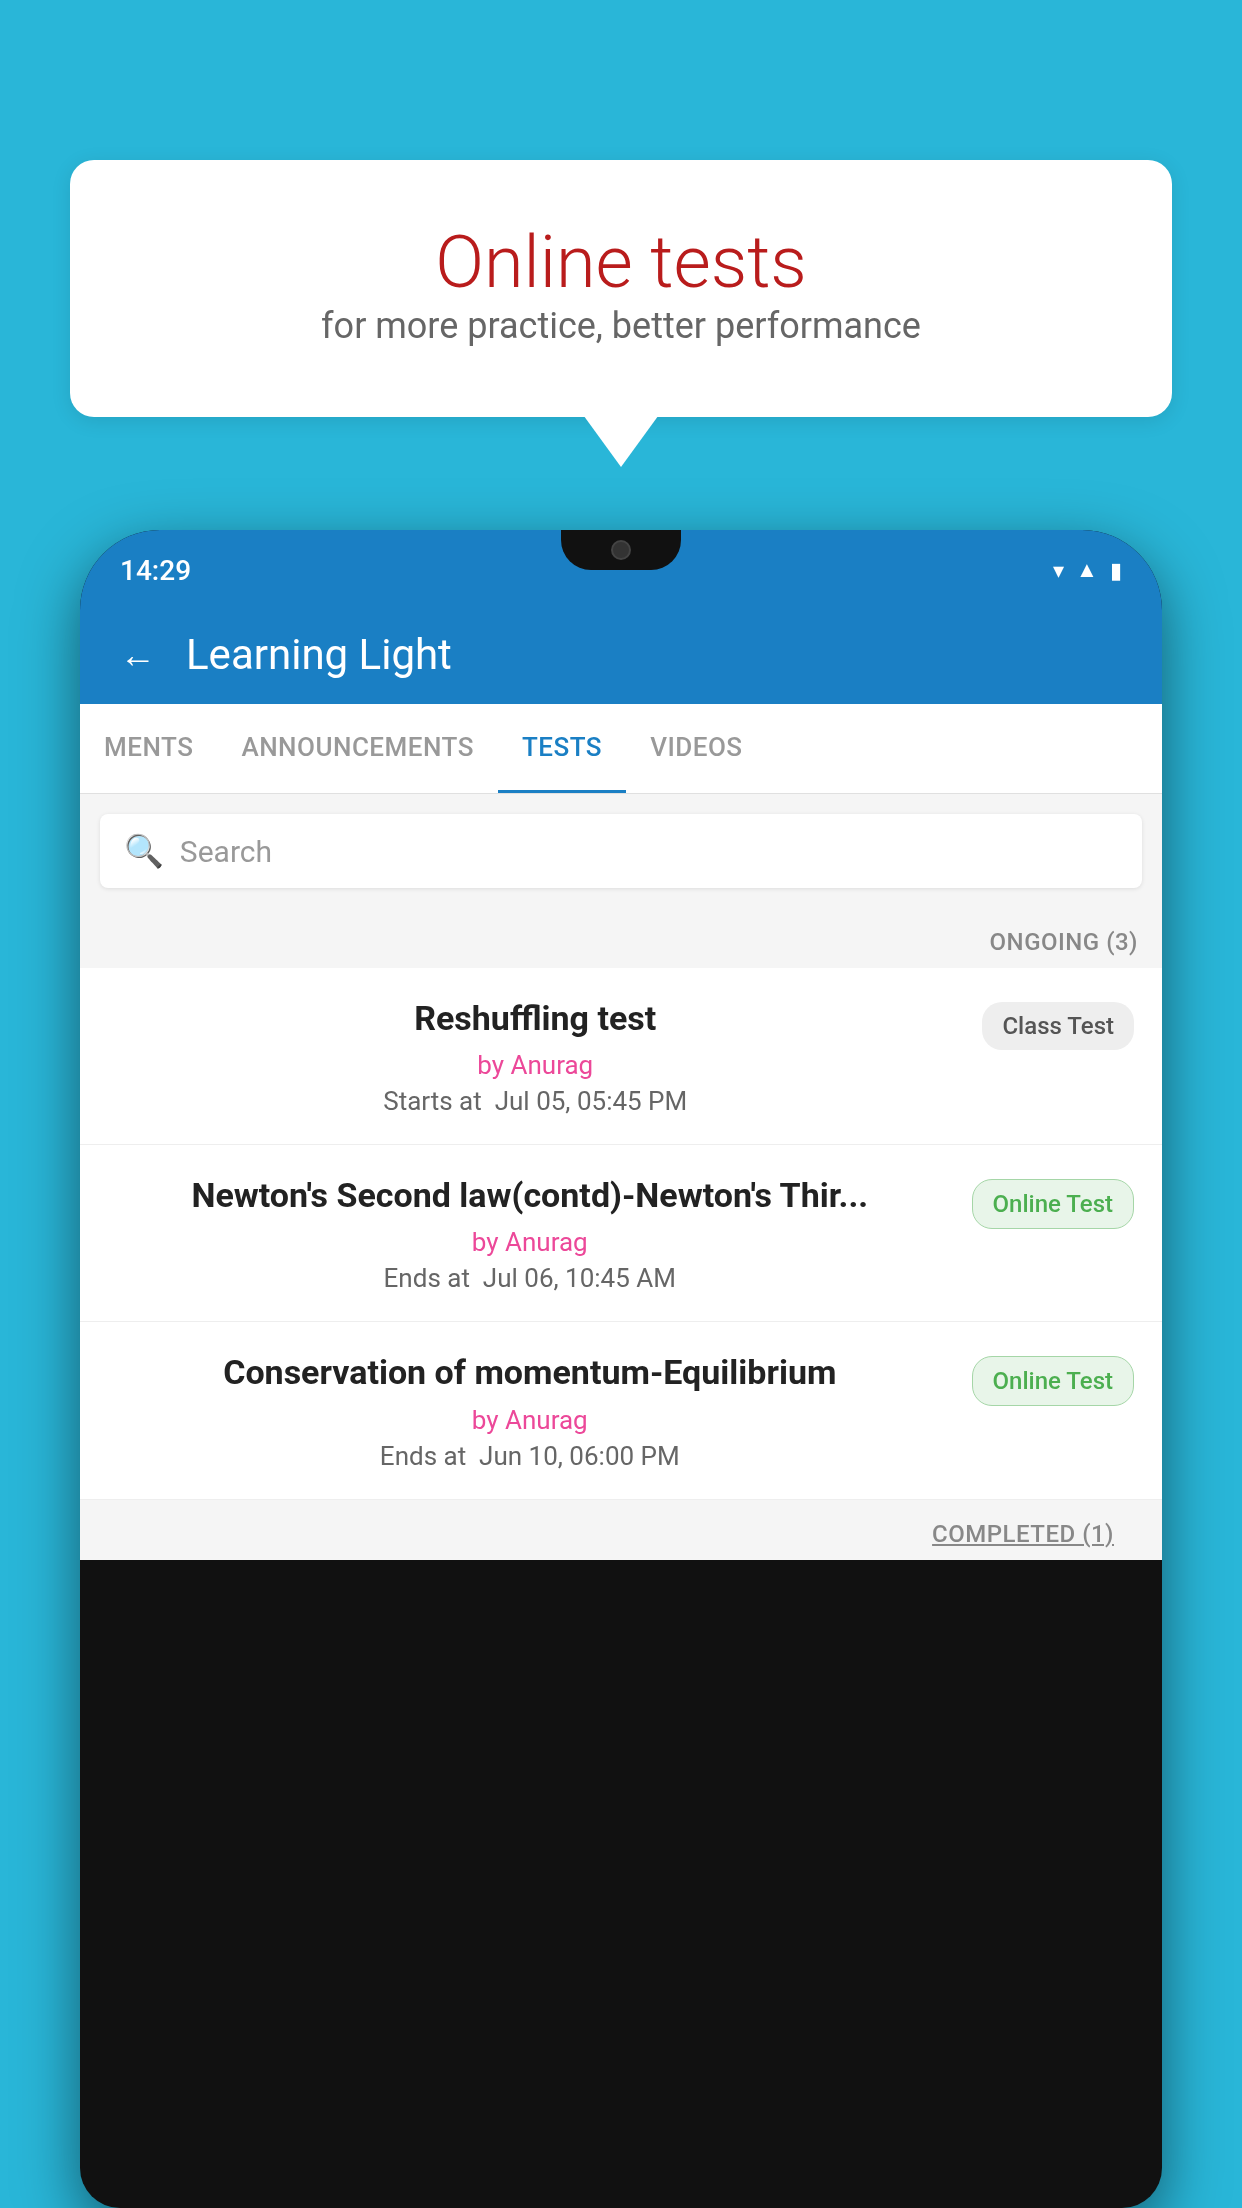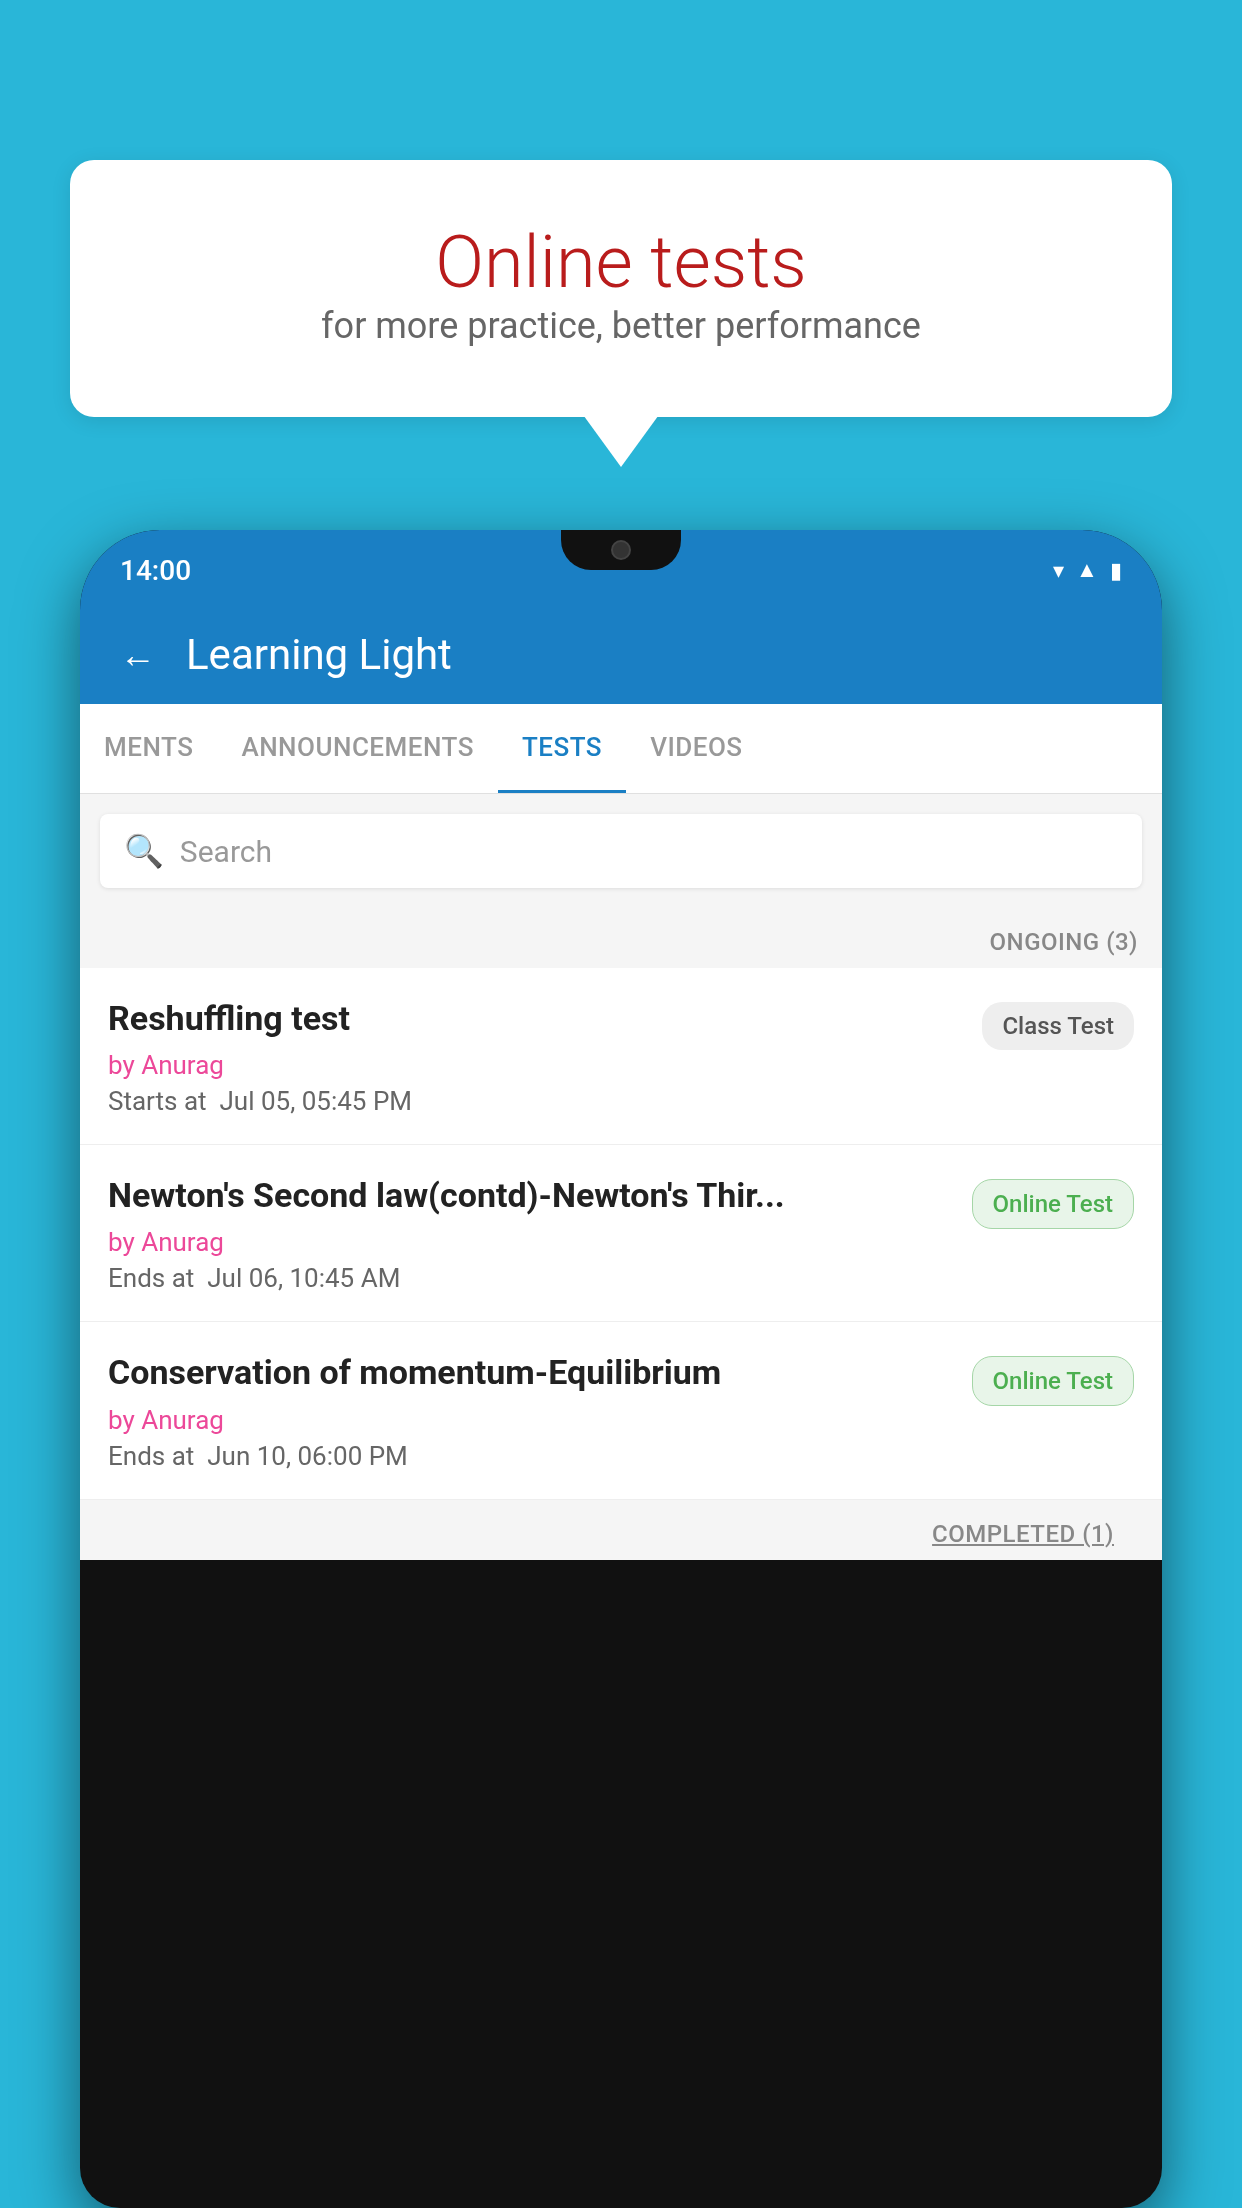--- a/index.html
+++ b/index.html
@@ -216,20 +216,21 @@
       padding: 28px 28px;
       border-bottom: 1px solid #eee;
       display: flex;
       justify-content: space-between;
       align-items: flex-start;
     }
 
     .test-info {
       flex: 1;
       padding-right: 20px;
+      text-align: center;
     }
 
     .test-name {
       font-size: 34px;
       font-weight: 700;
       color: #222;
       margin-bottom: 10px;
       line-height: 1.3;
     }
 
@@ -286,21 +287,21 @@
 <body>
 
 <div class="speech-bubble">
   <div class="bubble-title">Online tests</div>
   <div class="bubble-subtitle">for more practice, better performance</div>
 </div>
 
 <div class="phone-frame">
 
   <div class="phone-notch-area">
-    <span class="status-time">14:00</span>
+    <span class="status-time">14:29</span>
     <div class="phone-notch">
       <div class="phone-camera"></div>
     </div>
     <div class="status-icons">
       <span class="status-icon">▾</span>
       <span class="status-icon">▲</span>
       <span class="status-icon">▮</span>
     </div>
   </div>
 

